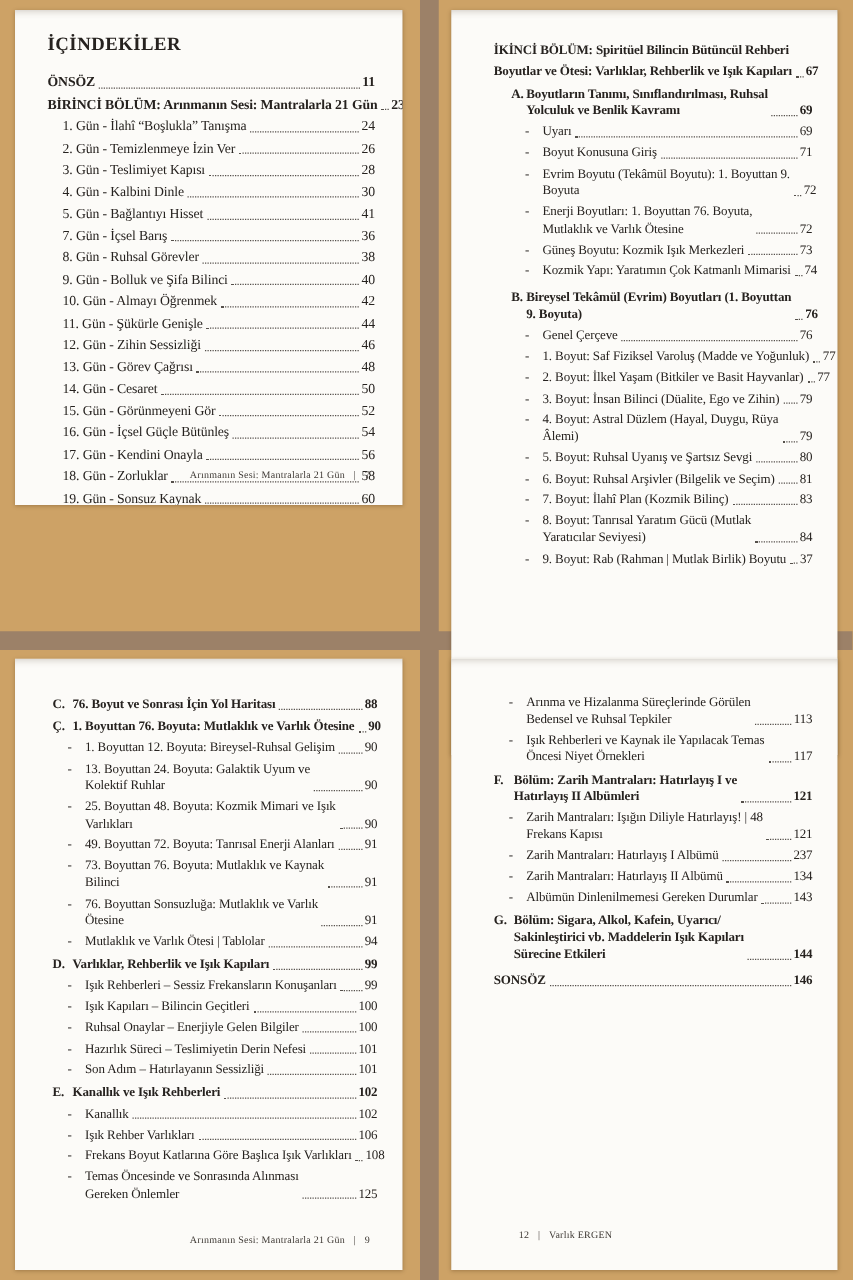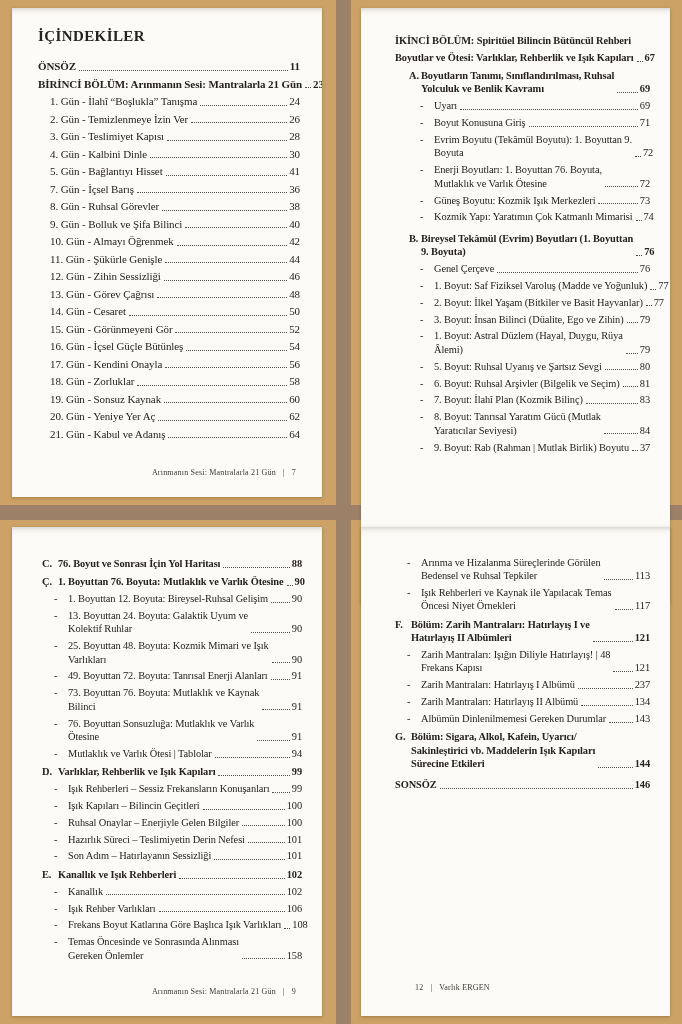--- a/index.html
+++ b/index.html
@@ -13,21 +13,21 @@
     background:var(--canvas);
     font-family:"Liberation Serif","DejaVu Serif",serif;
     color:var(--ink);
   }
   .divider-v{position:absolute;left:336px;top:0;width:15px;height:1024px;background:var(--divider);}
   .divider-h{position:absolute;left:0;top:505px;width:682px;height:15px;background:var(--divider);}
   .page{
     position:absolute;background:var(--page);overflow:hidden;
     box-shadow:0 1px 3px rgba(80,52,20,.35), inset 0 6px 7px -6px rgba(60,40,20,.30);
   }
-  #page-7{left:12px;top:8px;width:310px;height:489px;}
+  #page-7{left:12px;top:8px;width:310px;height:396px;}
   #page-8{left:361px;top:8px;width:309px;height:596px;}
   #page-9{left:12px;top:527px;width:310px;height:489px;}
   #page-10{left:361px;top:527px;width:309px;height:489px;}
 
   .content{position:absolute;left:0;top:0;right:0;}
   #page-7  .content{padding:20px 22px 0 26px;}
   #page-8  .content{padding:26px 20px 0 34px;}
   #page-9  .content{padding:25px 20px 0 30px;}
   #page-10 .content{padding:29px 20px 0 34px;}
 
@@ -338,21 +338,21 @@
           <span class="marker">-</span>
           <span class="ebody">
             <span class="elabel">3. Boyut: İnsan Bilinci (Düalite, Ego ve Zihin)</span>
             <span class="dots"></span>
             <span class="enum">79</span>
           </span>
         </div>
         <div class="entry dash">
           <span class="marker">-</span>
           <span class="ebody">
-            <span class="elabel">1. Boyut: Astral Düzlem (Hayal, Duygu, Rüya
+            <span class="elabel">4. Boyut: Astral Düzlem (Hayal, Duygu, Rüya
 Âlemi)</span>
             <span class="dots"></span>
             <span class="enum">79</span>
           </span>
         </div>
         <div class="entry dash">
           <span class="marker">-</span>
           <span class="ebody">
             <span class="elabel">5. Boyut: Ruhsal Uyanış ve Şartsız Sevgi</span>
             <span class="dots"></span>
@@ -557,21 +557,21 @@
             <span class="dots"></span>
             <span class="enum">108</span>
           </span>
         </div>
         <div class="entry dash">
           <span class="marker">-</span>
           <span class="ebody">
             <span class="elabel">Temas Öncesinde ve Sonrasında Alınması
 Gereken Önlemler</span>
             <span class="dots"></span>
-            <span class="enum">158</span>
+            <span class="enum">125</span>
           </span>
         </div>
       </div>
   </div>
   <div class="footer f-right">
     <span>Arınmanın Sesi: Mantralarla 21 Gün</span><span class="fsep">|</span><span>9</span>
   </div>
 </section>
 
 <section class="page" id="page-10">

